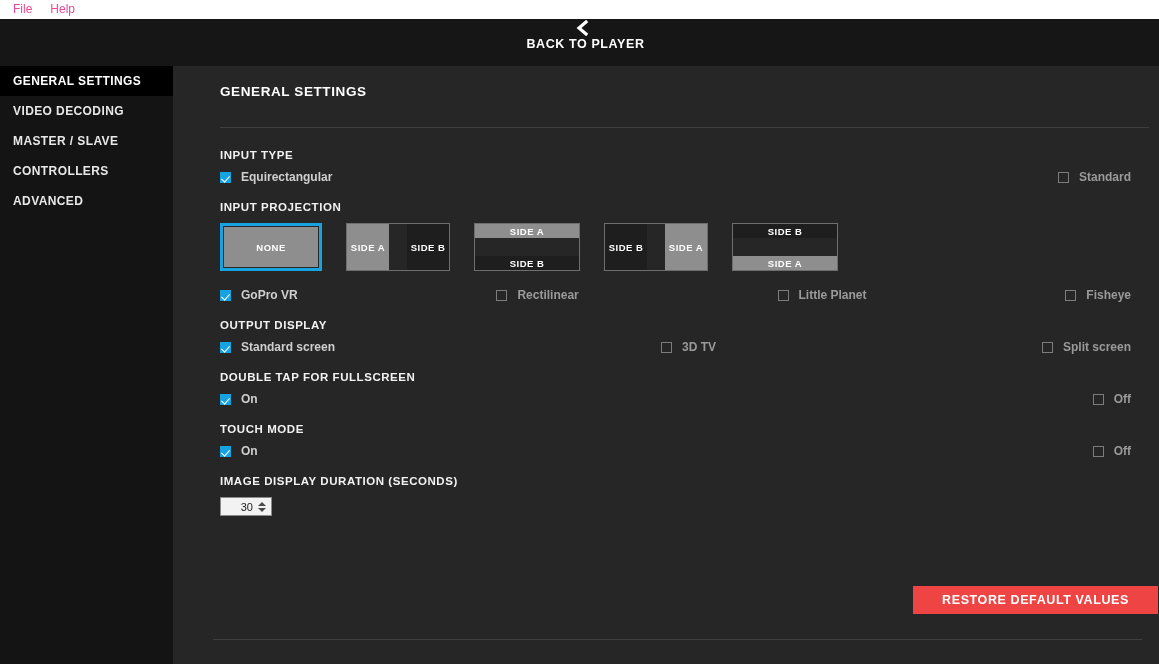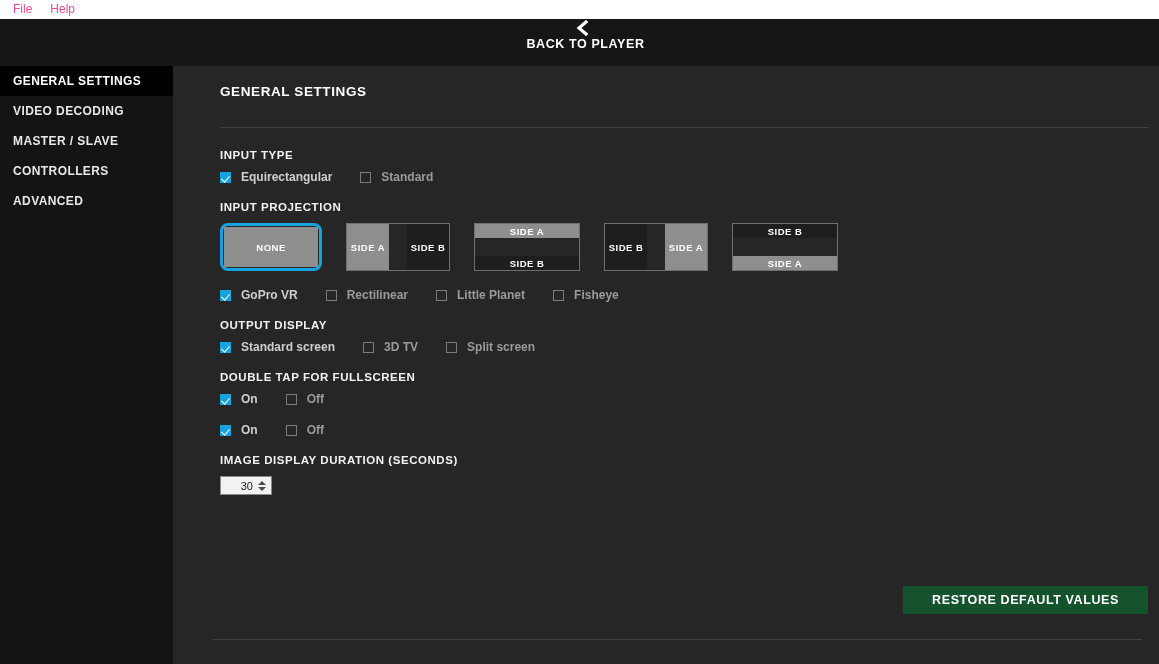--- a/index.html
+++ b/index.html
@@ -114,20 +114,21 @@
     font-size: 11.5px;
     font-weight: bold;
     letter-spacing: 0.55px;
   }
 
   
   .check-row {
     display: flex;
     align-items: center;
     margin-top: 9px;
+    justify-content: space-between;
   }
   .check-opt {
     display: flex;
     align-items: center;
     cursor: pointer;
     margin-right: 28px;
   }
   .box {
     width: 11px; height: 11px;
     box-sizing: border-box;
@@ -188,21 +189,21 @@
     align-items: center;
     justify-content: center;
     font-size: 9.5px;
     font-weight: bold;
     letter-spacing: 0.5px;
     color: #ffffff;
     box-sizing: border-box;
   }
   .pane.light { background: #8e8e8e; }
   .pane.dark  { background: #1e1e1e; }
-  .w-none { width: 102px; border-radius: 8px; }
+  .w-none { width: 102px; }
   .w-split { width: 104px; }
   .w-stack { width: 106px; }
 
   
   .spinner {
     margin-top: 10px;
     width: 52px; height: 19px;
     background: #f2f2f2;
     border: 1px solid #8a8a8a;
     box-sizing: border-box;
@@ -231,25 +232,25 @@
     border-left: 4px solid transparent;
     border-right: 4px solid transparent;
     cursor: pointer;
   }
   .arrow-up   { border-bottom: 4px solid #4a4a4a; }
   .arrow-down { border-top: 4px solid #4a4a4a; }
 
   
   .restore-btn {
     position: absolute;
-    right: 11px;
+    right: 1px;
     top: 520px;
     width: 245px;
     height: 28px;
-    background: #14532d;
+    background: #ef4444;
     border: none;
     color: #ffffff;
     font-family: "Liberation Sans", sans-serif;
     font-size: 12.5px;
     font-weight: bold;
     letter-spacing: 0.6px;
     cursor: pointer;
   }
   .footer-divider {
     position: absolute;
@@ -400,20 +401,21 @@
             <span class="check-label">On</span>
           </div>
           <div class="check-opt">
             <span class="box"></span>
             <span class="check-label">Off</span>
           </div>
         </div>
       </div>
 
       <div class="section">
+        <div class="section-label">TOUCH MODE</div>
         <div class="check-row">
           <div class="check-opt on">
             <span class="box checked"></span>
             <span class="check-label">On</span>
           </div>
           <div class="check-opt">
             <span class="box"></span>
             <span class="check-label">Off</span>
           </div>
         </div>

